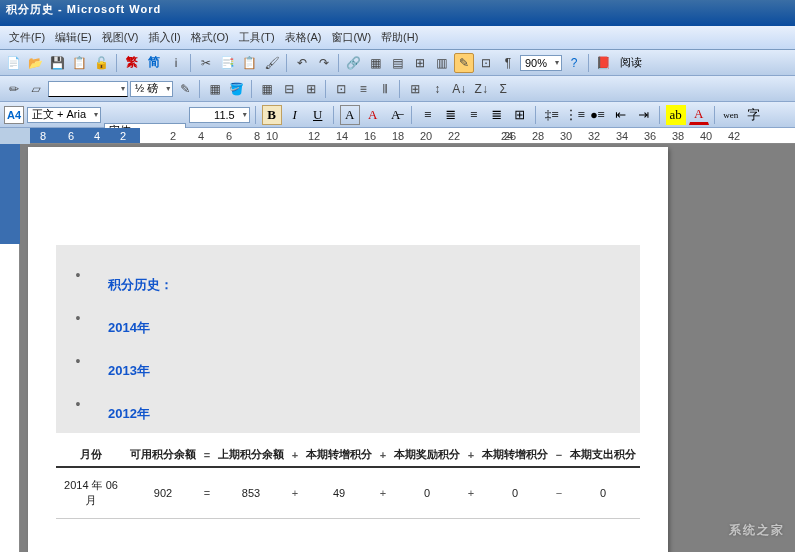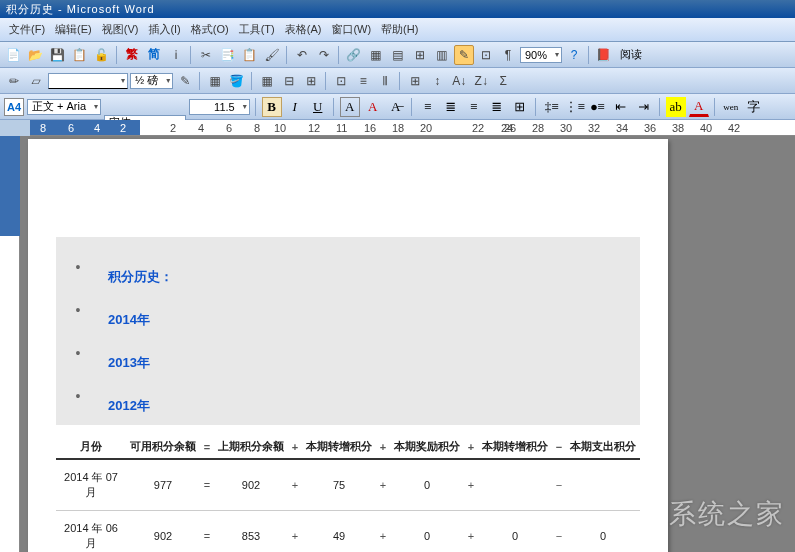--- a/index.html
+++ b/index.html
@@ -1,18 +1,18 @@
 <!DOCTYPE html>
 <html><head>
 <meta charset="utf-8">
 <style>
 * { margin: 0; padding: 0; box-sizing: border-box; font-family: "Microsoft Sans Serif", Arial, sans-serif; font-size: 11px; }
 body { background: #b8cde4; width: 795px; height: 552px; overflow: hidden; position: relative; }
 
-.titlebar { background: linear-gradient(to bottom, #3a6ea5, #0a4c9e); color: white; height: 18px; padding: 2px 6px; font-weight: normal; letter-spacing: 1px; }
+.titlebar { background: linear-gradient(to bottom, #3a6ea5, #0a4c9e); color: white; height: 26px; padding: 2px 6px; font-weight: bold; letter-spacing: 1px; }
 .menubar { background: linear-gradient(to bottom, #e8f0fc, #c5d9f5); height: 24px; border-bottom: 1px solid #7a9ac0; padding: 2px 6px; display: flex; gap: 4px; align-items: center; }
 .menubar span { color: #333; padding: 0 3px; cursor: default; }
 
 .toolbar { background: linear-gradient(to bottom, #e0ebfa, #b8cde8); height: 26px; border-bottom: 1px solid #8aa6cc; padding: 2px 4px; display: flex; align-items: center; gap: 2px; }
 .tbtn { width: 20px; height: 20px; display: inline-flex; align-items: center; justify-content: center; border: 1px solid transparent; border-radius: 2px; cursor: pointer; font-size: 12px; color: #444; }
 .tsep { width: 2px; height: 18px; border-left: 1px solid #8aa6cc; margin: 0 2px; }
 .tdrop { display: inline-flex; align-items: center; background: white; border: 1px solid #7a9ac0; height: 16px; padding: 0 14px 0 4px; font-size: 11px; position: relative; min-width: 40px; }
 .tdrop::after { content: "▾"; position: absolute; right: 2px; font-size: 8px; color: #555; }
 .tdrop.style { min-width: 70px; }
 .tdrop.font { min-width: 82px; margin-top: 32px; }
@@ -41,21 +41,21 @@
 .doc-list .row { display: flex; align-items: center; margin: 4px 0; }
 .doc-list .bullet { color: #666; width: 20px; text-align: center; font-size: 14px; }
 .doc-list .item { color: #1155cc; font-size: 13px; font-weight: bold; margin-left: 20px; margin-top: 21px; }
 
 .data-table { width: 100%; border-collapse: collapse; font-size: 11px; color: #222; }
 .data-table th { font-weight: bold; border-bottom: 2px solid #333; padding: 4px 2px; text-align: center; vertical-align: middle; }
 .data-table td { padding: 10px 2px; text-align: center; border-bottom: 1px solid #ccc; }
 .data-table .month { width: 70px; }
 .data-table .op { width: 14px; color: #555; }
 
-.watermark { position: absolute; right: 10px; bottom: 20px; color: rgba(255,255,255,0.6); font-size: 27px; font-weight: normal; letter-spacing: 2px; text-shadow: 0 0 3px rgba(0,0,0,0.3); }
+.watermark { position: absolute; right: 10px; bottom: 13px; color: rgba(255,255,255,0.6); font-size: 12px; font-weight: bold; letter-spacing: 2px; text-shadow: 0 0 3px rgba(0,0,0,0.3); }
 </style>
 </head>
 <body>
 
 <div class="titlebar">
   <span>积分历史 - Microsoft Word</span>
 </div>
 
 <div class="menubar">
   <span>文件(F)</span>
@@ -164,27 +164,27 @@
 <div class="ruler-h">
   <div class="bluezone" style="left:0;width:110px"></div>
   <span class="tick" style="left:10px;color:white">8</span>
   <span class="tick" style="left:38px;color:white">6</span>
   <span class="tick" style="left:64px;color:white">4</span>
   <span class="tick" style="left:90px;color:white">2</span>
   <span class="tick" style="left:140px">2</span>
   <span class="tick" style="left:168px">4</span>
   <span class="tick" style="left:196px">6</span>
   <span class="tick" style="left:224px">8</span>
-  <span class="tick" style="left:244px">10</span>
+  <span class="tick" style="left:236px">10</span>
   <span class="tick" style="left:278px">12</span>
-  <span class="tick" style="left:306px">11</span>
+  <span class="tick" style="left:306px">14</span>
   <span class="tick" style="left:334px">16</span>
   <span class="tick" style="left:362px">18</span>
   <span class="tick" style="left:390px">20</span>
-  <span class="tick" style="left:442px">22</span>
+  <span class="tick" style="left:418px">22</span>
   <span class="tick" style="left:471px">24</span>
   <span class="tick" style="left:474px">26</span>
   <span class="tick" style="left:502px">28</span>
   <span class="tick" style="left:530px">30</span>
   <span class="tick" style="left:558px">32</span>
   <span class="tick" style="left:586px">34</span>
   <span class="tick" style="left:614px">36</span>
   <span class="tick" style="left:642px">38</span>
   <span class="tick" style="left:670px">40</span>
   <span class="tick" style="left:698px">42</span>
@@ -228,34 +228,20 @@
             <th class="op">+</th>
             <th>本期奖励积分</th>
             <th class="op">+</th>
             <th>本期转增积分</th>
             <th class="op">−</th>
             <th>本期支出积分</th>
           </tr>
         </thead>
         <tbody id="tbody">
             <tr>
-              <td class="month">2014 年 07 月</td>
-              <td>977</td>
-              <td class="op">=</td>
-              <td>902</td>
-              <td class="op">+</td>
-              <td>75</td>
-              <td class="op">+</td>
-              <td>0</td>
-              <td class="op">+</td>
-              <td></td>
-              <td class="op">−</td>
-              <td></td>
-            </tr>
-            <tr>
               <td class="month">2014 年 06 月</td>
               <td>902</td>
               <td class="op">=</td>
               <td>853</td>
               <td class="op">+</td>
               <td>49</td>
               <td class="op">+</td>
               <td>0</td>
               <td class="op">+</td>
               <td>0</td>

